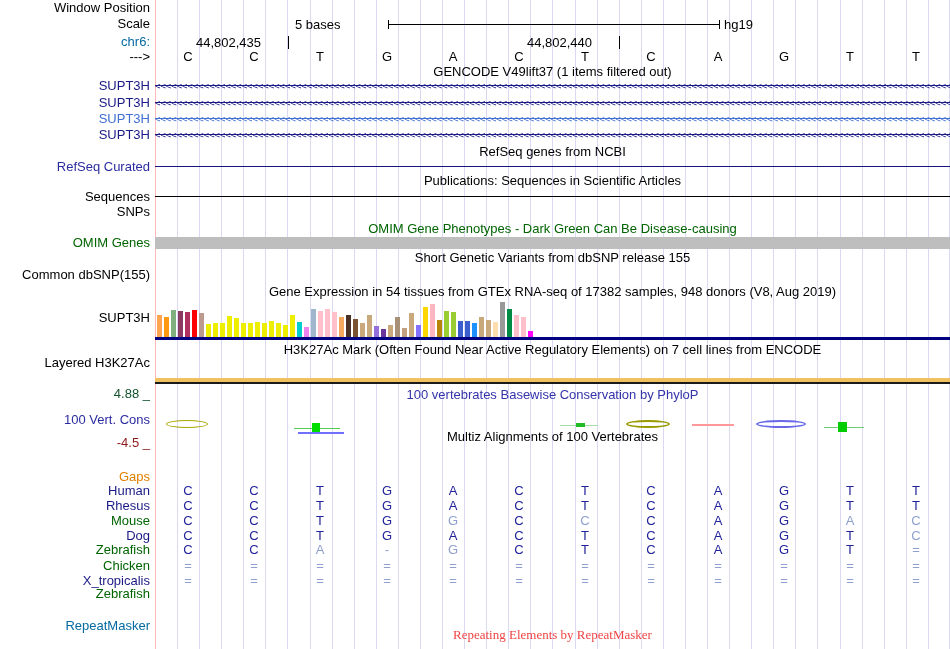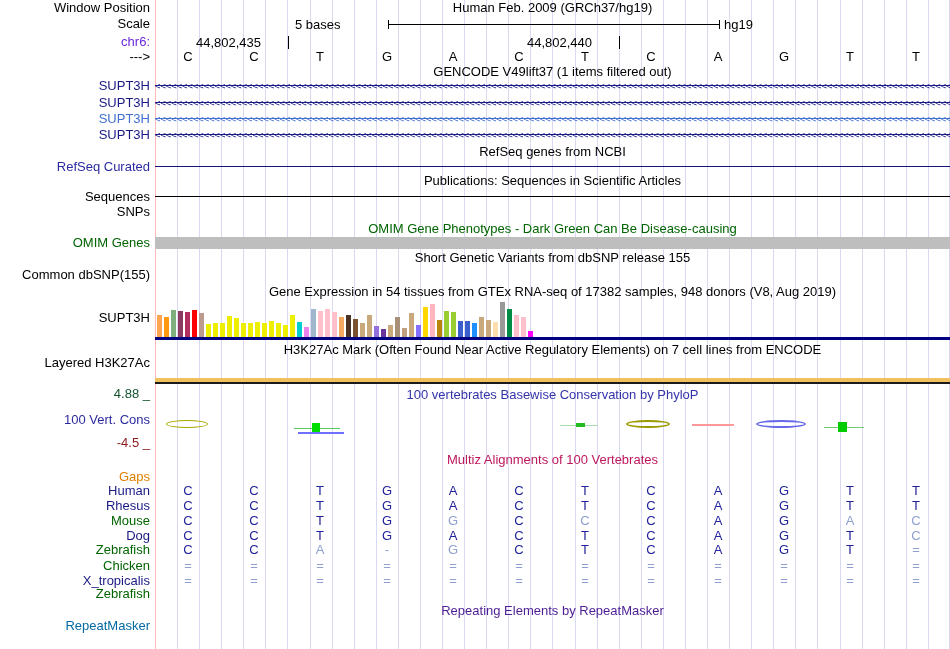--- a/index.html
+++ b/index.html
@@ -60,33 +60,32 @@
       <div class="grid" style="left: 817px; background: rgb(217, 217, 243);"></div>
       <div class="grid" style="left: 840px; background: rgb(217, 217, 243);"></div>
       <div class="grid" style="left: 862px; background: rgb(217, 217, 243);"></div>
       <div class="grid" style="left: 884px; background: rgb(217, 217, 243);"></div>
       <div class="grid" style="left: 906px; background: rgb(217, 217, 243);"></div>
       <div class="grid" style="left: 928px; background: rgb(217, 217, 243);"></div>
       <div class="grid" style="left: 949px; background: rgb(217, 217, 243);"></div>
     </div>
 
   <div class="hdr topline" style="top:1px;">
-    <span>Human Feb. 2009 (GRCh37/hg19)</span>
   </div>
 
   <div class="num" style="left:295px;top:18px;">5 bases</div>
   <div class="abs" style="left:388px;top:20px;width:330px;height:9px;border-left:1px solid #000;border-right:1px solid #000;">
     <div style="position:absolute;left:0;right:0;top:4px;height:1px;background:#000;"></div>
   </div>
   <div class="abs" style="left:724px;top:18px;height:13px;line-height:13px;">hg19</div>
 
   <div id="dynlayer">
       <div class="lbl" style="top: 1px; color: rgb(0, 0, 0);">Window Position</div>
       <div class="lbl" style="top: 17px; color: rgb(0, 0, 0);">Scale</div>
-      <div class="lbl" style="top: 35px; color: #6d28d9;">chr6:</div>
+      <div class="lbl" style="top: 35px; color: #0369a1;">chr6:</div>
       <div class="lbl" style="top: 50px; color: rgb(0, 0, 0);">---&gt;</div>
       <div class="lbl" style="top: 79px; color: rgb(26, 26, 133);">SUPT3H</div>
       <div class="lbl" style="top: 96px; color: rgb(26, 26, 133);">SUPT3H</div>
       <div class="lbl" style="top: 112px; color: rgb(64, 112, 208);">SUPT3H</div>
       <div class="lbl" style="top: 128px; color: rgb(26, 26, 133);">SUPT3H</div>
       <div class="lbl" style="top: 160px; color: rgb(43, 43, 160);">RefSeq Curated</div>
       <div class="lbl" style="top: 190px; color: rgb(0, 0, 0);">Sequences</div>
       <div class="lbl" style="top: 205px; color: rgb(0, 0, 0);">SNPs</div>
       <div class="lbl" style="top: 236px; color: rgb(0, 100, 0);">OMIM Genes</div>
       <div class="lbl" style="top: 268px; color: rgb(0, 0, 0);">Common dbSNP(155)</div>
@@ -106,22 +105,22 @@
       <div class="lbl" style="top: 587px; color: rgb(0, 100, 0);">Zebrafish</div>
       <div class="lbl" style="top: 619px; color: #0369a1;">RepeatMasker</div>
       <div class="hdr" style="top: 65px; color: rgb(0, 0, 0);">GENCODE V49lift37 (1 items filtered out)</div>
       <div class="hdr" style="top: 145px; color: rgb(0, 0, 0);">RefSeq genes from NCBI</div>
       <div class="hdr" style="top: 174px; color: rgb(0, 0, 0);">Publications: Sequences in Scientific Articles</div>
       <div class="hdr" style="top: 222px; color: rgb(0, 100, 0);">OMIM Gene Phenotypes - Dark Green Can Be Disease-causing</div>
       <div class="hdr" style="top: 251px; color: rgb(0, 0, 0);">Short Genetic Variants from dbSNP release 155</div>
       <div class="hdr" style="top: 285px; color: rgb(0, 0, 0);">Gene Expression in 54 tissues from GTEx RNA-seq of 17382 samples, 948 donors (V8, Aug 2019)</div>
       <div class="hdr" style="top: 343px; color: rgb(0, 0, 0);">H3K27Ac Mark (Often Found Near Active Regulatory Elements) on 7 cell lines from ENCODE</div>
       <div class="hdr" style="top: 388px; color: rgb(51, 51, 170);">100 vertebrates Basewise Conservation by PhyloP</div>
-      <div class="hdr" style="top: 453px; color: #be185d;">Multiz Alignments of 100 Vertebrates</div>
-      <div class="hdr" style="top: 604px; color: #4c1d95;">Repeating Elements by RepeatMasker</div>
+      <div class="hdr" style="top: 430px; color: #000000;">Multiz Alignments of 100 Vertebrates</div>
+      <div class="hdr" style="top: 628px; color: #ef4444; font-family: Liberation Serif, serif;">Repeating Elements by RepeatMasker</div>
       <div class="tick" style="left: 288px; top: 36px; height: 13px;"></div>
       <div class="num" style="left: 196px; top: 36px;">44,802,435</div>
       <div class="tick" style="left: 619px; top: 36px; height: 13px;"></div>
       <div class="num" style="left: 527px; top: 36px;">44,802,440</div>
       <div class="basecell" style="left: 178px; top: 50px; color: rgb(0, 0, 0);">C</div>
       <div class="basecell" style="left: 244px; top: 50px; color: rgb(0, 0, 0);">C</div>
       <div class="basecell" style="left: 310px; top: 50px; color: rgb(0, 0, 0);">T</div>
       <div class="basecell" style="left: 377px; top: 50px; color: rgb(0, 0, 0);">G</div>
       <div class="basecell" style="left: 443px; top: 50px; color: rgb(0, 0, 0);">A</div>
       <div class="basecell" style="left: 509px; top: 50px; color: rgb(0, 0, 0);">C</div>

